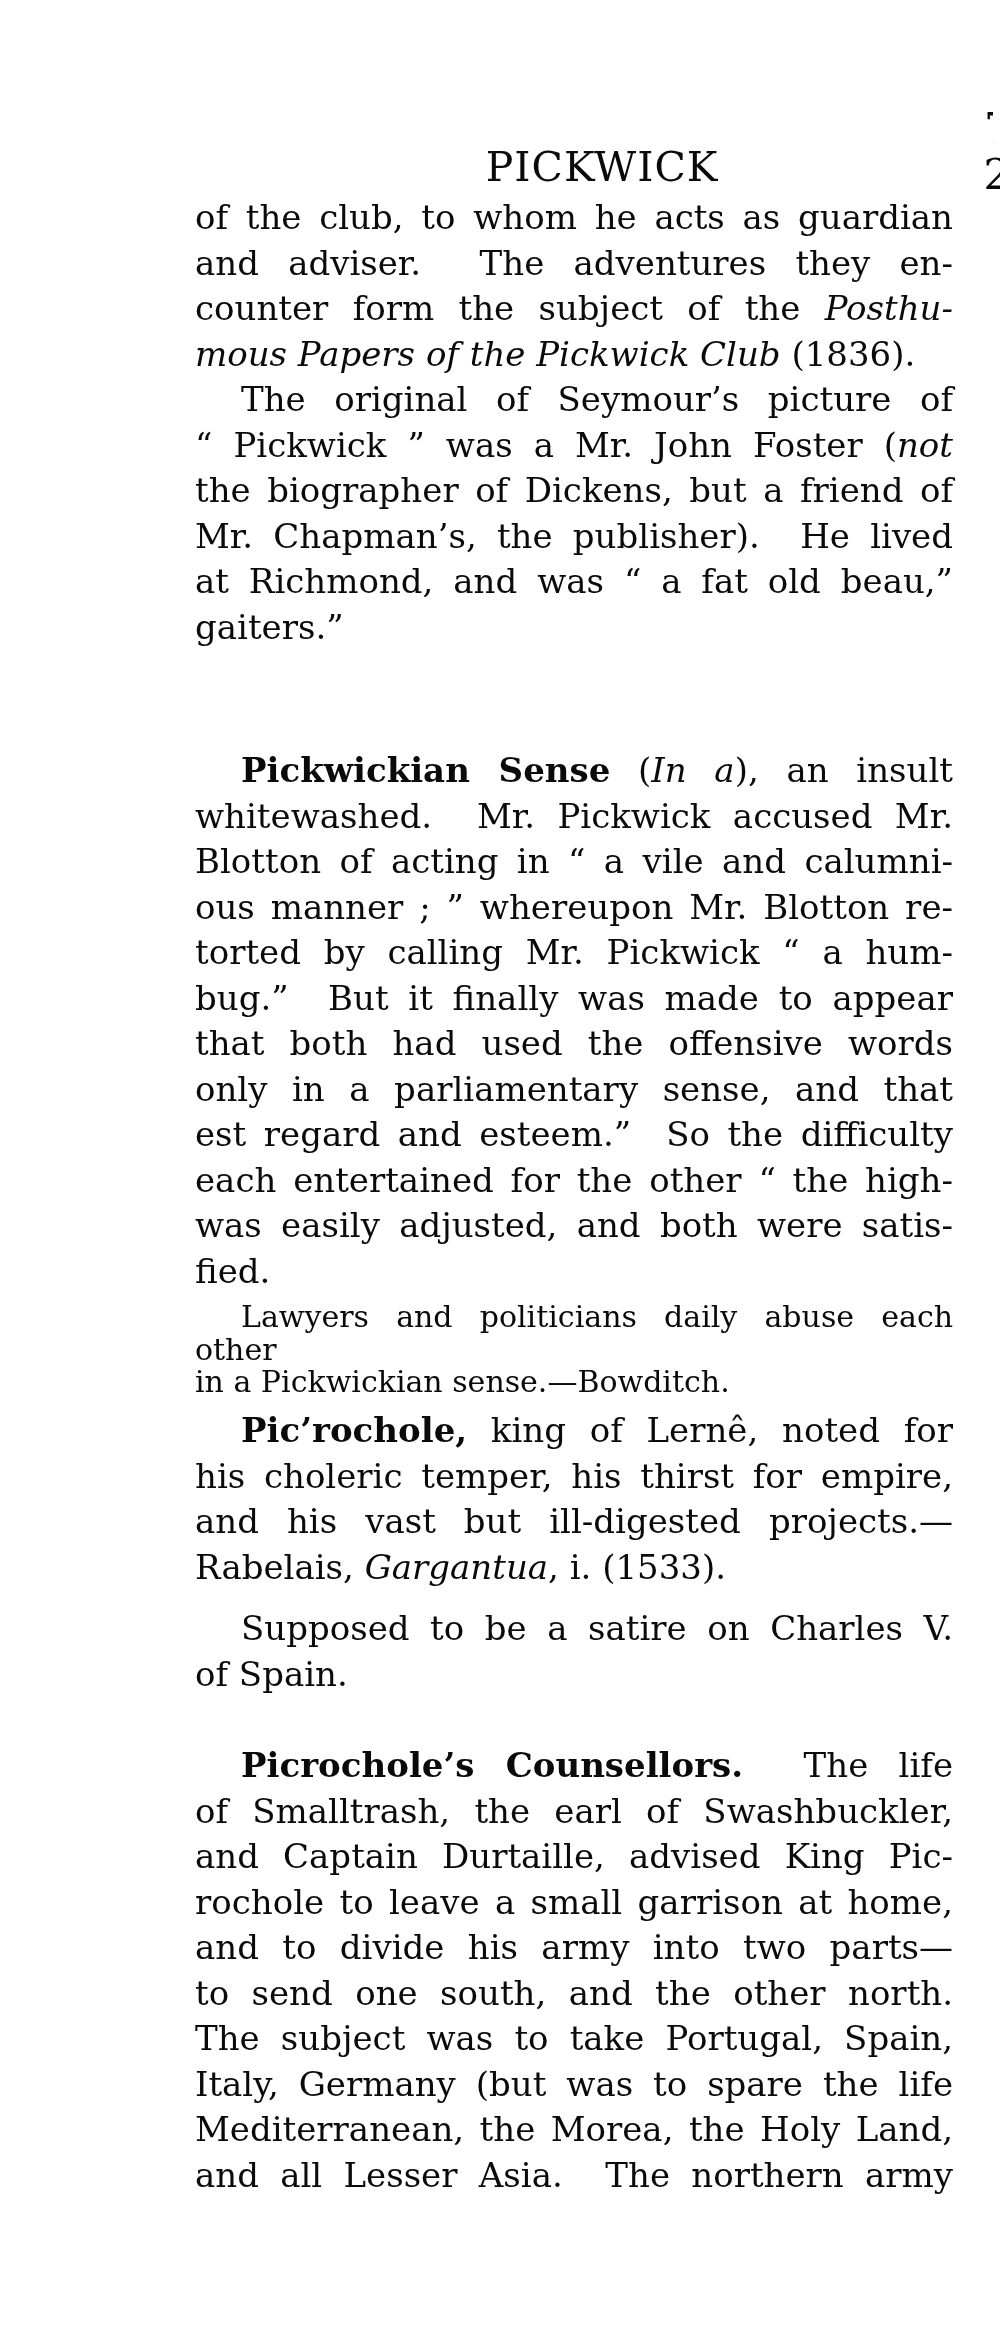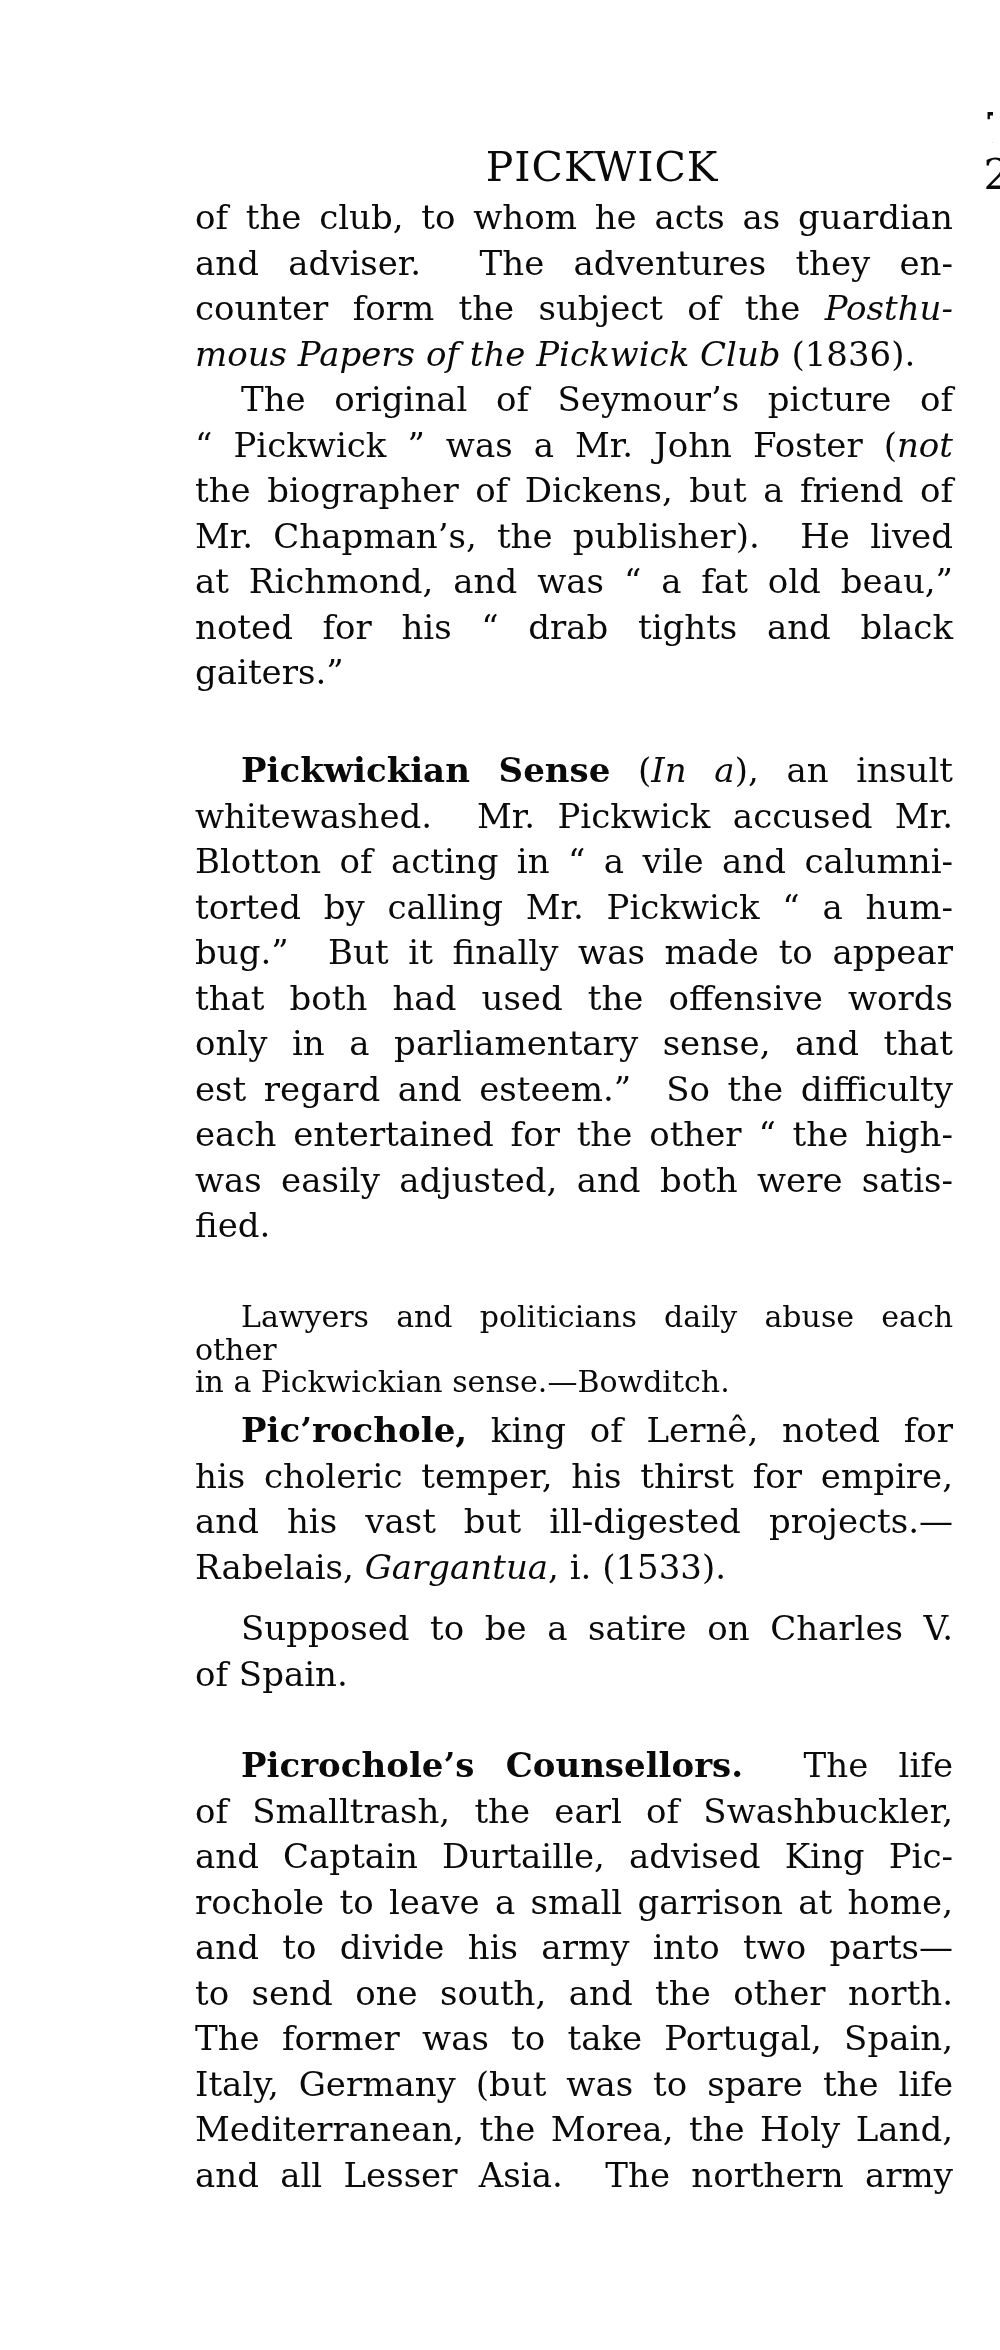--- a/index.html
+++ b/index.html
@@ -79,27 +79,27 @@
   <div class="textcol block-a">
       <div class="line"><span class="seg-r">of the club, to whom he acts as guardian</span></div>
       <div class="line"><span class="seg-r">and adviser.  The adventures they en-</span></div>
       <div class="line"><span class="seg-r">counter form the subject of the </span><span class="seg-i">Posthu-</span></div>
       <div class="line end"><span class="seg-i">mous Papers of the Pickwick Club</span><span class="seg-r"> (1836).</span></div>
       <div class="line indent"><span class="seg-r">The original of Seymour’s picture of</span></div>
       <div class="line"><span class="seg-r">“ Pickwick ” was a Mr. John Foster (</span><span class="seg-i">not</span></div>
       <div class="line"><span class="seg-r">the biographer of Dickens, but a friend of</span></div>
       <div class="line"><span class="seg-r">Mr. Chapman’s, the publisher).  He lived</span></div>
       <div class="line"><span class="seg-r">at Richmond, and was “ a fat old beau,”</span></div>
-      <div class="line"><span class="seg-r">noted for his “ drab tights and black</span></div>
       <div class="line end"><span class="seg-r">gaiters.”</span></div>
     </div>
   <div class="textcol block-b">
       <div class="line indent"><span class="seg-b">Pickwickian Sense</span><span class="seg-r"> (</span><span class="seg-i">In a</span><span class="seg-r">), an insult</span></div>
       <div class="line"><span class="seg-r">whitewashed.  Mr. Pickwick accused Mr.</span></div>
       <div class="line"><span class="seg-r">Blotton of acting in “ a vile and calumni-</span></div>
+      <div class="line"><span class="seg-r">ous manner ; ” whereupon Mr. Blotton re-</span></div>
       <div class="line"><span class="seg-r">torted by calling Mr. Pickwick “ a hum-</span></div>
       <div class="line"><span class="seg-r">bug.”  But it finally was made to appear</span></div>
       <div class="line"><span class="seg-r">that both had used the offensive words</span></div>
       <div class="line"><span class="seg-r">only in a parliamentary sense, and that</span></div>
       <div class="line"><span class="seg-r">est regard and esteem.”  So the difficulty</span></div>
       <div class="line"><span class="seg-r">each entertained for the other “ the high-</span></div>
       <div class="line"><span class="seg-r">was easily adjusted, and both were satis-</span></div>
       <div class="line end"><span class="seg-r">fied.</span></div>
     </div>
   <div class="textcol citation block-c">
@@ -116,19 +116,19 @@
       <div class="line indent"><span class="seg-r">Supposed to be a satire on Charles V.</span></div>
       <div class="line end"><span class="seg-r">of Spain.</span></div>
     </div>
   <div class="textcol block-f">
       <div class="line indent"><span class="seg-b">Picrochole’s Counsellors.</span><span class="seg-r">  The life</span></div>
       <div class="line"><span class="seg-r">of Smalltrash, the earl of Swashbuckler,</span></div>
       <div class="line"><span class="seg-r">and Captain Durtaille, advised King Pic-</span></div>
       <div class="line"><span class="seg-r">rochole to leave a small garrison at home,</span></div>
       <div class="line"><span class="seg-r">and to divide his army into two parts—</span></div>
       <div class="line"><span class="seg-r">to send one south, and the other north.</span></div>
-      <div class="line"><span class="seg-r">The former was to take Portugal, Spain,</span></div>
+      <div class="line"><span class="seg-r">The subject was to take Portugal, Spain,</span></div>
       <div class="line"><span class="seg-r">Italy, Germany (but was to spare the life</span></div>
       <div class="line"><span class="seg-r">Mediterranean, the Morea, the Holy Land,</span></div>
       <div class="line"><span class="seg-r">and all Lesser Asia.  The northern army</span></div>
     </div>
 
 </div>
 
 </body></html>

